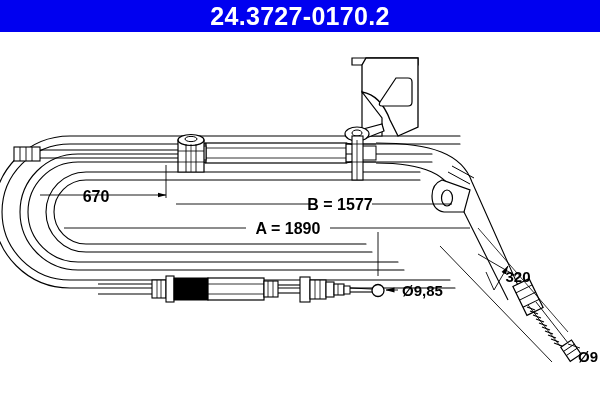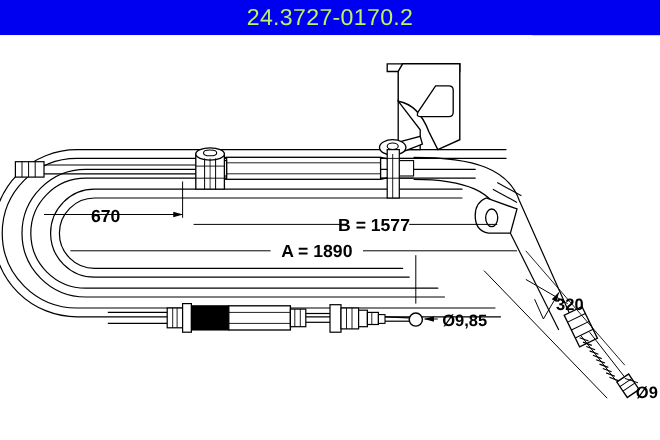--- a/index.html
+++ b/index.html
@@ -27,24 +27,24 @@
     top: 0;
     width: 600px;
     height: 32px;
     background: #0000f0;
     display: flex;
     align-items: center;
     justify-content: center;
     gap: 26px;
   }
   #header-banner .hdr-text {
-    color: #bef264;
+    color: #ffffff;
     font-family: "Liberation Sans", sans-serif;
-    font-size: 21px;
-    font-weight: normal;
+    font-size: 25px;
+    font-weight: bold;
     letter-spacing: 0.3px;
     line-height: 1;
     white-space: nowrap;
   }
   
   #drawing-area {
     position: absolute;
     left: 0;
     top: 32px;
     width: 484px;

